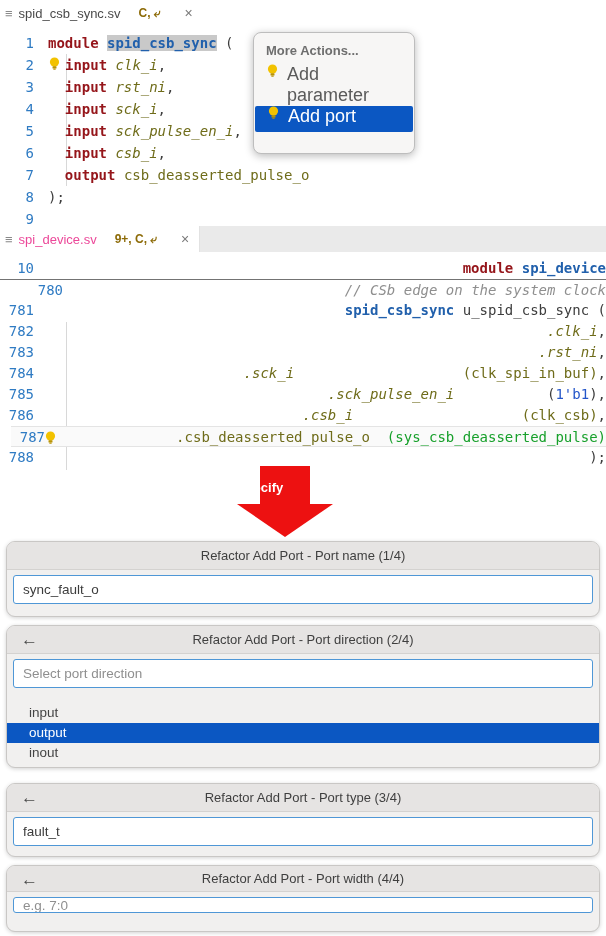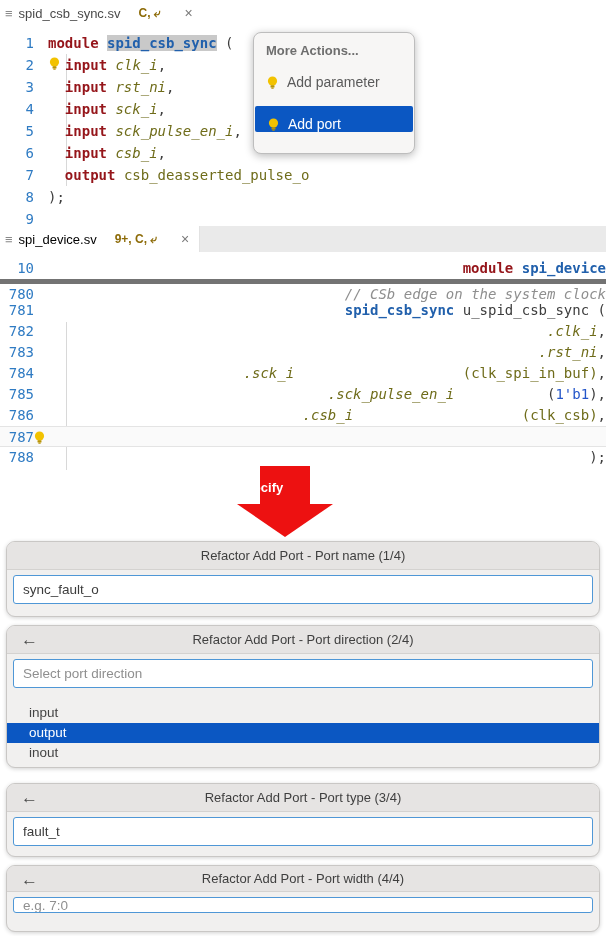--- a/index.html
+++ b/index.html
@@ -9,56 +9,56 @@
 
   
   .editor-block { position:absolute; left:0; width:606px; background:#ffffff; }
   #editor1 { top:0; height:226px; }
   #editor2 { top:226px; height:242px; }
 
   .tabbar { height:26px; display:flex; align-items:stretch; font-size:13px; }
   .tab { display:flex; align-items:center; gap:18px; padding:0 8px 0 4px; background:#ffffff; }
   .tab-menu-icon { color:#8a8a8a; font-size:13px; padding:0 2px 0 5px; display:flex; align-items:center; }
   .tab-name { color:#4a4a4a; }
-  .tab-name.gold { color:#000000; }
+  .tab-name.gold { color:#ec4899; }
   .tab-deco { color:#8d6b08; font-weight:bold; font-size:12px; }
   .tab-close { color:#7a7a7a; font-size:14px; padding:0 2px; margin-left:4px; }
   .tab-rest { flex:1; }
   #editor2 .tab-rest { background:#eaeaea; }
   #editor2 .tab { border-right:1px solid #e2e2e2; }
 
   .code { position:relative; padding-top:6px; font-family:"DejaVu Sans Mono", monospace; font-size:14px; }
   #editor1 .code .line { height:22px; line-height:22px; }
   #editor2 .code .line { height:21px; line-height:21px;justify-content:space-between; }
   .line { position:relative; display:flex; white-space:pre; }
   .gutter { width:48px; text-align:right; padding-right:14px; color:#2f7bc3; flex:none; }
   .code-text { color:#3d3d3d; }
-  .line.sep { border-top:5px solid #737373; }
-  .line.current { background:#fafafa; border-top:1px solid #e4e4e4; border-bottom:1px solid #e4e4e4; }
+  .line.sep { border-top:1px solid #737373;padding-left:29px; }
+  .line.current { background:#fafafa; border-top:1px solid #e4e4e4; border-bottom:1px solid #e4e4e4;margin-left:11px; }
 
   .seg.kw  { color:#95151a; font-weight:bold; }
   .seg.type{ color:#2160ac; font-weight:bold; }
   .seg.hl  { background:#c9c9c9; }
   .seg.id  { color:#6f6c1a; font-style:italic; }
   .seg.idu { color:#6f6c1a; }
   .seg.pl  { color:#3d3d3d; }
   .seg.cm  { color:#8f8f8f; font-style:italic; }
   .seg.num { color:#2456c9; }
   .seg.grn { color:#17a02b; }
 
   .bulb-inline { display:inline-block; width:17px; vertical-align:middle; }
   .bulb-gutter { position:absolute; left:33px; top:3px; }
   .indent-guide { position:absolute; width:1px; background:#d8d8d8; }
 
   
   #action-menu { position:absolute; left:253px; top:32px; width:162px; background:#f7f6f5;
     border:1px solid #bdbdbd; border-radius:8px; box-shadow:0 2px 8px rgba(0,0,0,.28);
     padding:6px 0 5px 0; z-index:5; }
   .menu-header { font-weight:bold; color:#6e6e6e; font-size:13px; padding:4px 12px 6px 12px; }
-  .menu-item { display:flex; align-items:flex-end; gap:8px; height:26px; padding:0 12px; font-size:14px; color:#5a5a5a; }
+  .menu-item { display:flex; align-items:flex-start; gap:8px; height:26px; padding:0 12px; font-size:18px; color:#5a5a5a; }
   .menu-item.sel { background:#0b57c2; color:#ffffff; border-radius:2px; margin:16px 1px; }
   .mi-bulb { display:flex; align-items:center; }
 
   
   #specify-arrow { position:absolute; left:237px; top:466px; width:96px; height:70px; }
   #specify-arrow .stem { position:absolute; left:23px; top:0; width:50px; height:38px; background:#ed1111; }
   #specify-arrow .head { position:absolute; left:0; top:38px; width:0; height:0;
     border-left:48px solid transparent; border-right:48px solid transparent; border-top:33px solid #ed1111; }
   #specify-arrow .label { position:absolute; left:0; top:14px; width:96px; text-align:left;
     color:#ffffff; font-weight:bold; font-size:13px; }
@@ -162,21 +162,21 @@
         <div class="line"><span class="gutter">781</span><span class="code-text"><span class="seg pl">  </span><span class="seg type">spid_csb_sync</span><span class="seg pl"> u_spid_csb_sync (</span></span></div>
         <div class="line"><span class="gutter">782</span><span class="code-text"><span class="seg pl">    </span><span class="seg id">.clk_i</span><span class="seg pl">,</span></span></div>
         <div class="line"><span class="gutter">783</span><span class="code-text"><span class="seg pl">    </span><span class="seg id">.rst_ni</span><span class="seg pl">,</span></span></div>
         <div class="line"><span class="gutter">784</span><span class="code-text"><span class="seg pl">    </span><span class="seg id">.sck_i</span><span class="seg pl">                    </span><span class="seg idu">(clk_spi_in_buf)</span><span class="seg pl">,</span></span></div>
         <div class="line"><span class="gutter">785</span><span class="code-text"><span class="seg pl">    </span><span class="seg id">.sck_pulse_en_i</span><span class="seg pl">           </span><span class="seg pl">(</span><span class="seg num">1'b1</span><span class="seg pl">),</span></span></div>
         <div class="line"><span class="gutter">786</span><span class="code-text"><span class="seg pl">    </span><span class="seg id">.csb_i</span><span class="seg pl">                    </span><span class="seg idu">(clk_csb)</span><span class="seg pl">,</span></span></div>
         <div class="line current"><span class="gutter">787</span><span class="bulb-gutter"><svg width="13" height="14" viewBox="0 0 13 14">
               <circle cx="6.5" cy="5.1" r="4.6" fill="#f2c200"></circle>
               <rect x="4.5" y="9.3" width="4" height="2.1" rx="0.5" fill="#b99405"></rect>
               <rect x="5.3" y="11.5" width="2.4" height="1.3" rx="0.5" fill="#b99405"></rect>
-            </svg></span></div>
+            </svg></span><span class="code-text"><span class="seg pl">    </span><span class="seg idu">.csb_deasserted_pulse_o</span><span class="seg pl">  </span><span class="seg grn">(sys_csb_deasserted_pulse)</span></span></div>
         <div class="line"><span class="gutter">788</span><span class="code-text"><span class="seg pl">  </span><span class="seg pl">);</span></span></div>
       </div>
   </div>
 
   <div id="specify-arrow">
     <div class="stem"></div>
     <div class="head"></div>
     <div class="label">Specify</div>
   </div>
 

